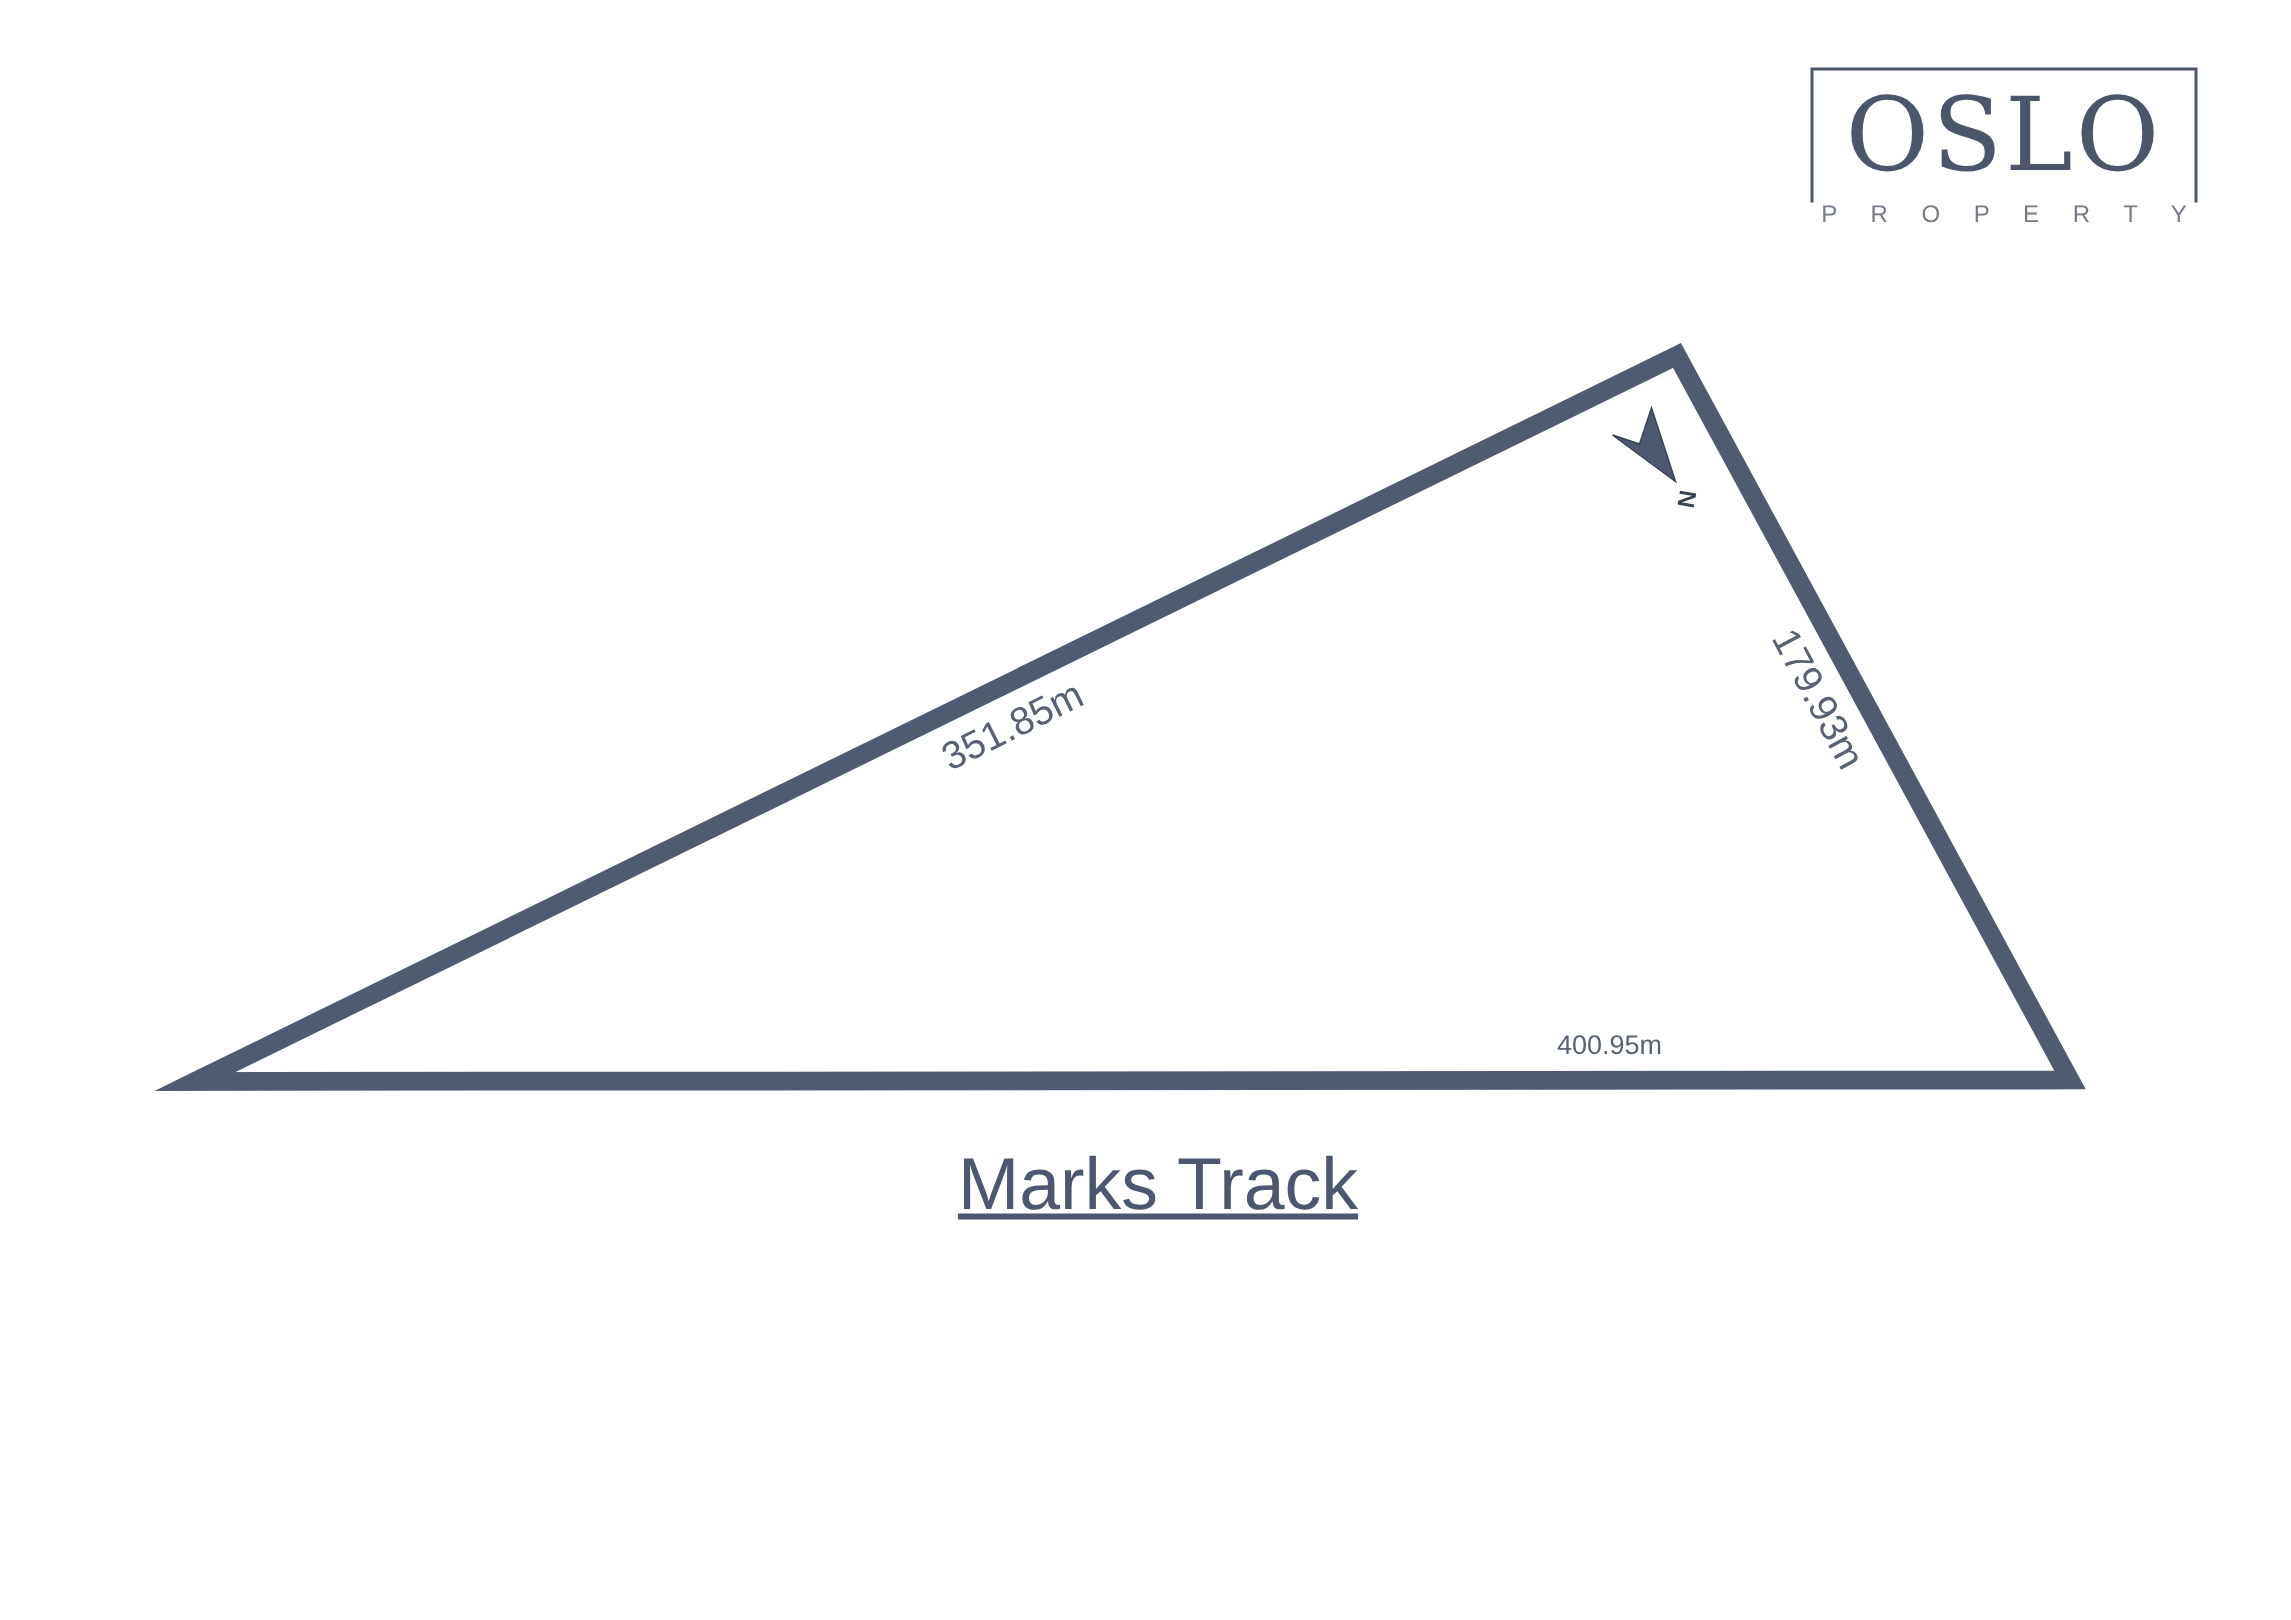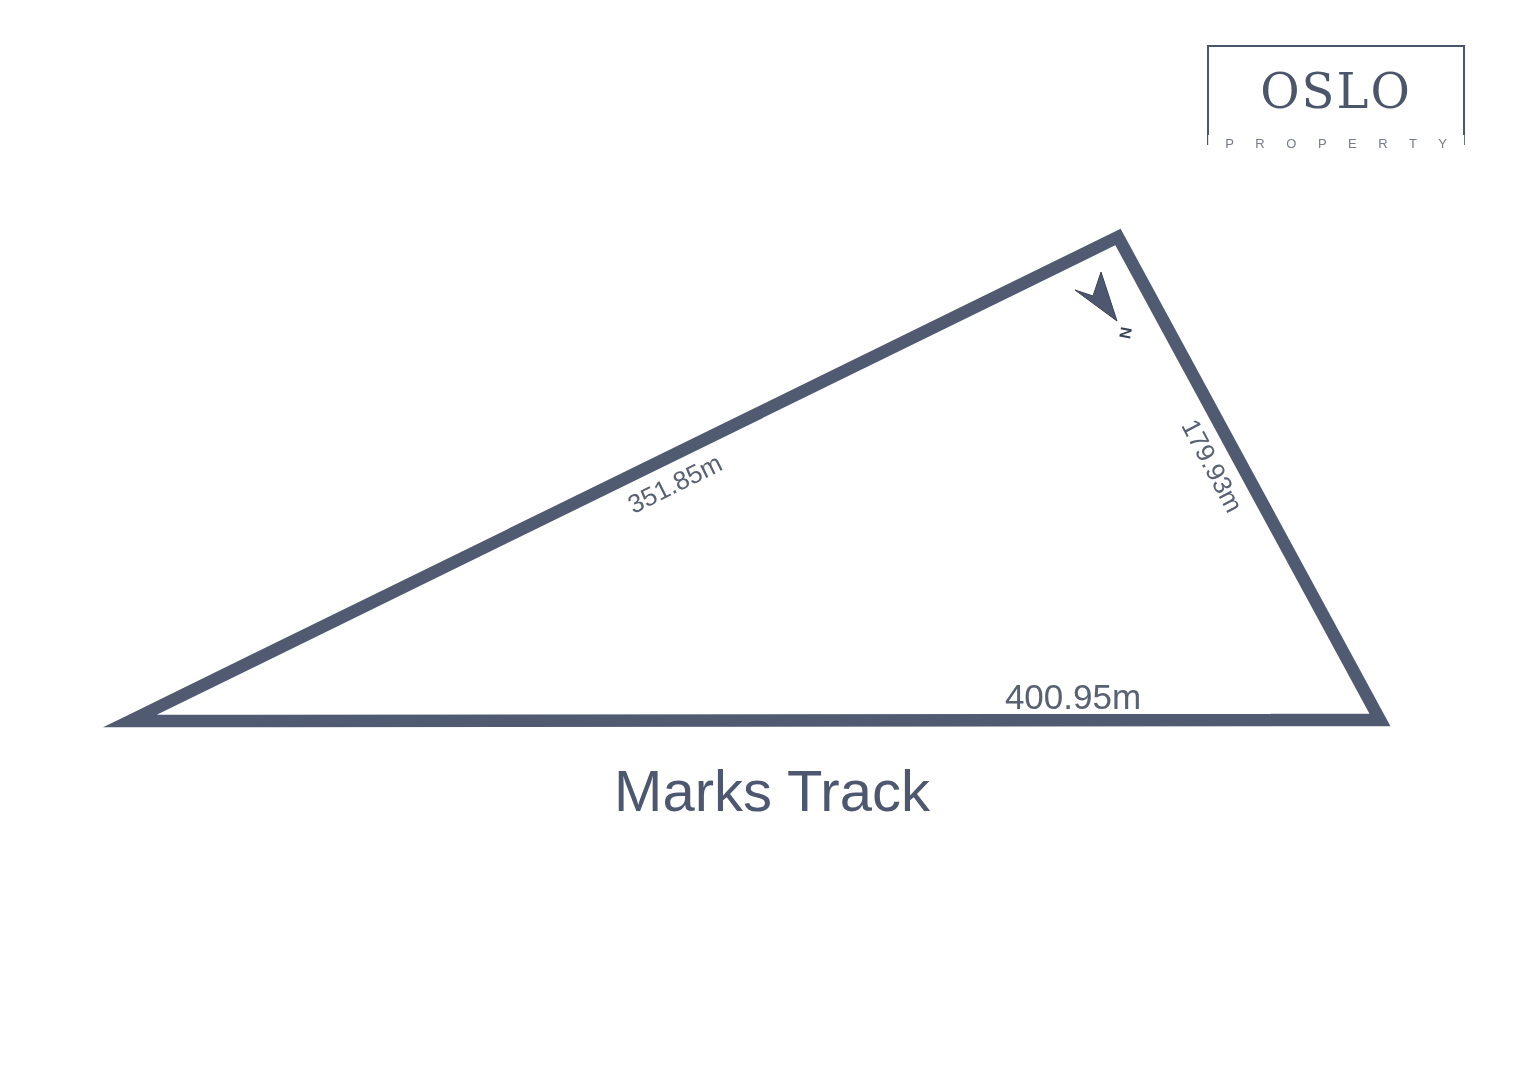--- a/index.html
+++ b/index.html
@@ -32,33 +32,34 @@
     font-size:26px;
     transform:translate(-50%,-50%) rotate(-26.5deg);
   }
   .side-e{
     left:1212px;top:466px;
     font-size:26px;
     transform:translate(-50%,-50%) rotate(62deg);
   }
   .side-s{
     left:1073px;top:697px;
-    font-size:35px;
+    font-size:18px;
   }
   .area-label{
     left:770px;top:714px;
     font-size:37px;
     color:var(--dark-text);
     background:var(--bg);
     padding:2px 12px;
   }
   .street-label{
     left:772px;top:790px;
-    font-size:58px;
+    font-size:49px;
     color:var(--dark-text);
+    text-decoration:underline;
   }
   .north-n{
     left:1126px;top:333px;
     font-size:16px;
     font-weight:bold;
     color:#3a4354;
     transform:translate(-50%,-50%) rotate(-80deg);
   }
   .logo{
     position:absolute;
@@ -67,32 +68,32 @@
     border:2px solid var(--logo);
     z-index:2;
     box-sizing:border-box;
   }
   .logo-name{
     position:absolute;
     left:0;right:0;top:46%;
     transform:translateY(-50%);
     text-align:center;
     font-family:"DejaVu Serif","Liberation Serif",serif;
-    font-size:48px;
+    font-size:68px;
     letter-spacing:2px;
     color:var(--logo);
     line-height:1;
   }
   .logo-sub{
     position:absolute;
     left:50%;bottom:-10px;
     transform:translateX(-50%);
     background:var(--bg);
     padding:0 8px;
-    font-size:13px;
+    font-size:16px;
     letter-spacing:9px;
     text-indent:9px;
     color:var(--logo-sub);
     line-height:18px;
     white-space:nowrap;
   }
 </style>
 </head>
 <body>
 

